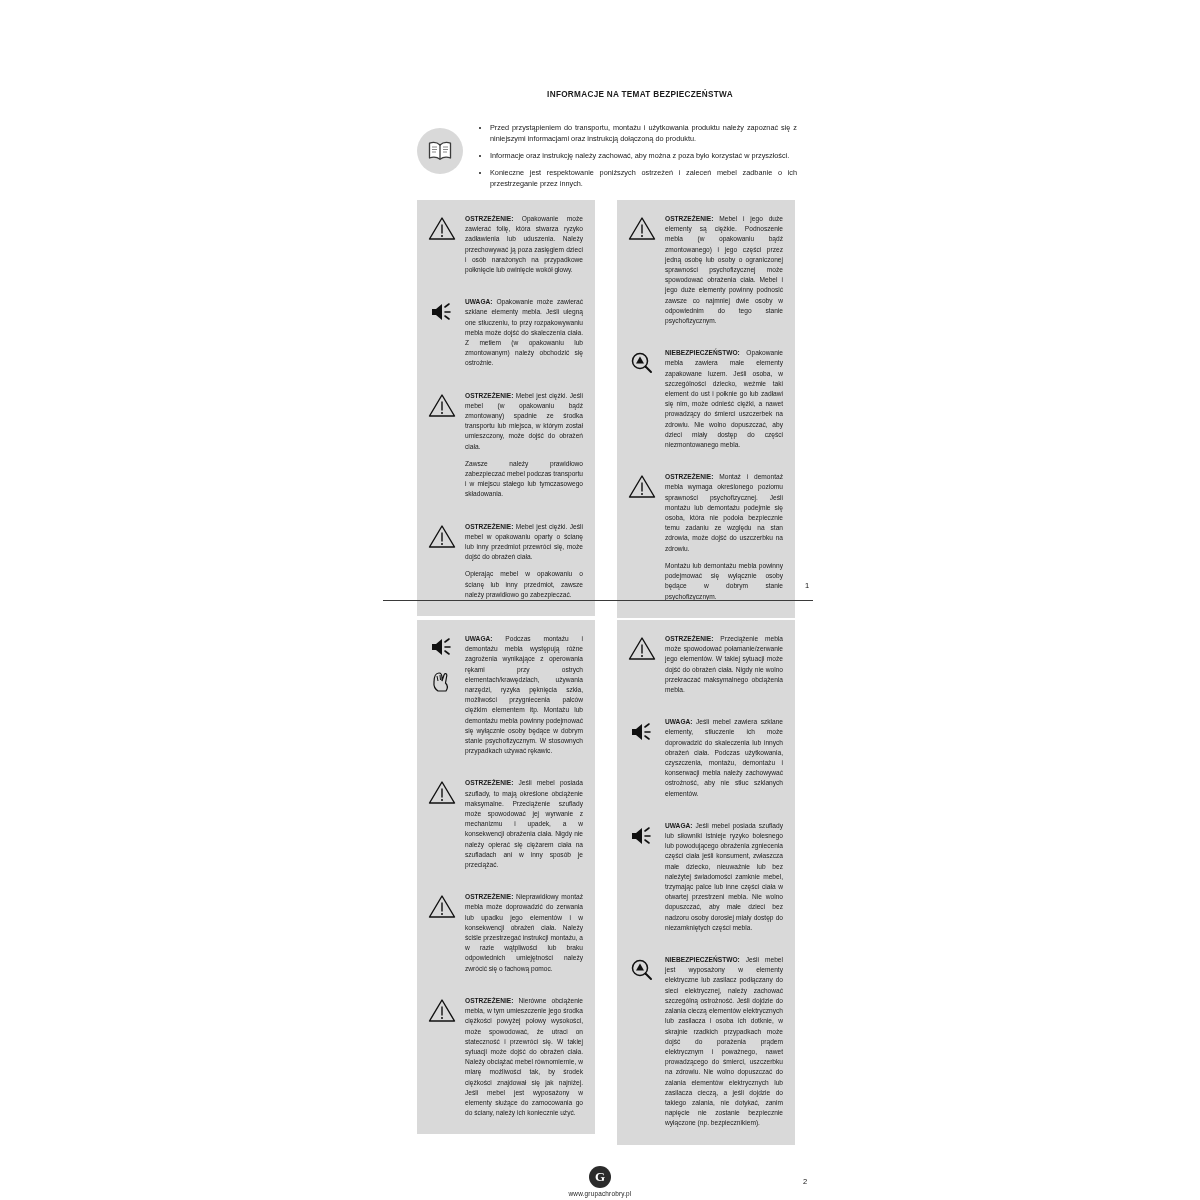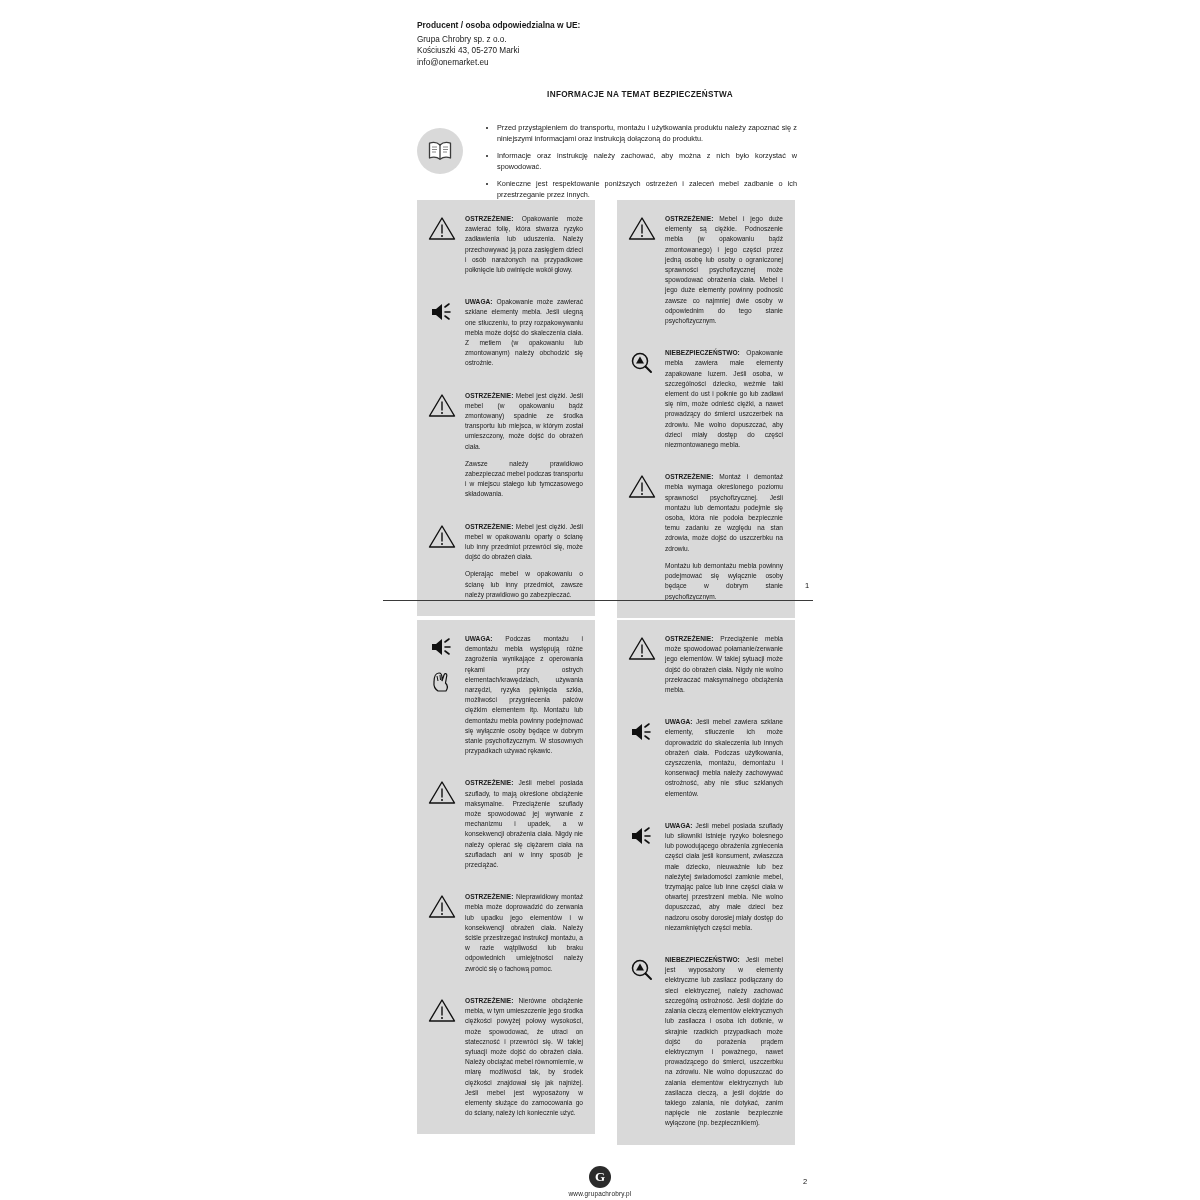--- a/index.html
+++ b/index.html
@@ -21,21 +21,21 @@
   .producer span{display:block;}
 
   .doc-title{
     position:absolute;left:0;top:90px;width:1200px;text-align:center;
     font-size:8.2px;font-weight:bold;letter-spacing:.3px;margin-left:40px;
   }
 
   
   .intro{
     position:absolute;left:417px;top:122px;width:380px;
-    display:flex;gap:21px;align-items:flex-start;
+    display:flex;gap:14px;align-items:flex-start;
   }
   .intro-icon{
     flex:0 0 auto;width:46px;height:46px;border-radius:50%;
     background:#d9d9d9;display:flex;align-items:center;justify-content:center;
     margin-top:6px;
   }
   .intro ul{margin:0;padding-left:13px;font-size:7.3px;line-height:11px;}
   .intro li{margin-bottom:6px;text-align:justify;}
 
   
@@ -75,40 +75,34 @@
   }
   .logo-txt{font-size:6.4px;color:#222;letter-spacing:.2px;}
 
   svg{display:block;}
 </style>
 </head>
 <body>
 
 <div class="page">
 
-  <div class="producer">
-    <span class="ttl">Producent / osoba odpowiedzialna w UE:</span>
-    <span>Grupa Chrobry sp. z o.o.</span>
-    <span>Kościuszki 43, 05-270 Marki</span>
-    <span>info@onemarket.eu</span>
-  </div>
 
   <div class="doc-title">INFORMACJE NA TEMAT BEZPIECZEŃSTWA</div>
 
   <div class="intro">
     <div class="intro-icon">
       <svg width="26" height="22" viewBox="0 0 26 22">
         <path d="M13 5 C10 2.2 6 2 2.5 3.2 L2.5 18 C6 16.8 10 17 13 19.3 C16 17 20 16.8 23.5 18 L23.5 3.2 C20 2 16 2.2 13 5 Z" fill="#ffffff" stroke="#3b3b3b" stroke-width="1.3" stroke-linejoin="round"></path>
         <path d="M13 5 L13 19.3" stroke="#3b3b3b" stroke-width="1.3"></path>
         <path d="M5 7 H10 M5 9.5 H10 M5 12 H9 M16 7 H21 M16 9.5 H21 M16 12 H20" stroke="#6a6a6a" stroke-width=".8"></path>
       </svg>
     </div>
     <ul>
       <li>Przed przystąpieniem do transportu, montażu i użytkowania produktu należy zapoznać się z niniejszymi informacjami oraz instrukcją dołączoną do produktu.</li>
-      <li>Informacje oraz instrukcję należy zachować, aby można z nich było korzystać w spowodować.</li>
+      <li>Informacje oraz instrukcję należy zachować, aby można z poza było korzystać w przyszłości.</li>
       <li>Konieczne jest respektowanie poniższych ostrzeżeń i zaleceń mebel zadbanie o ich przestrzeganie przez innych.</li>
     </ul>
   </div>
 
   <div class="col c1">
     <div class="col-inner">
 
       <div class="warn">
         <div class="warn-ico">
           <svg width="28" height="25" viewBox="0 0 28 25">

